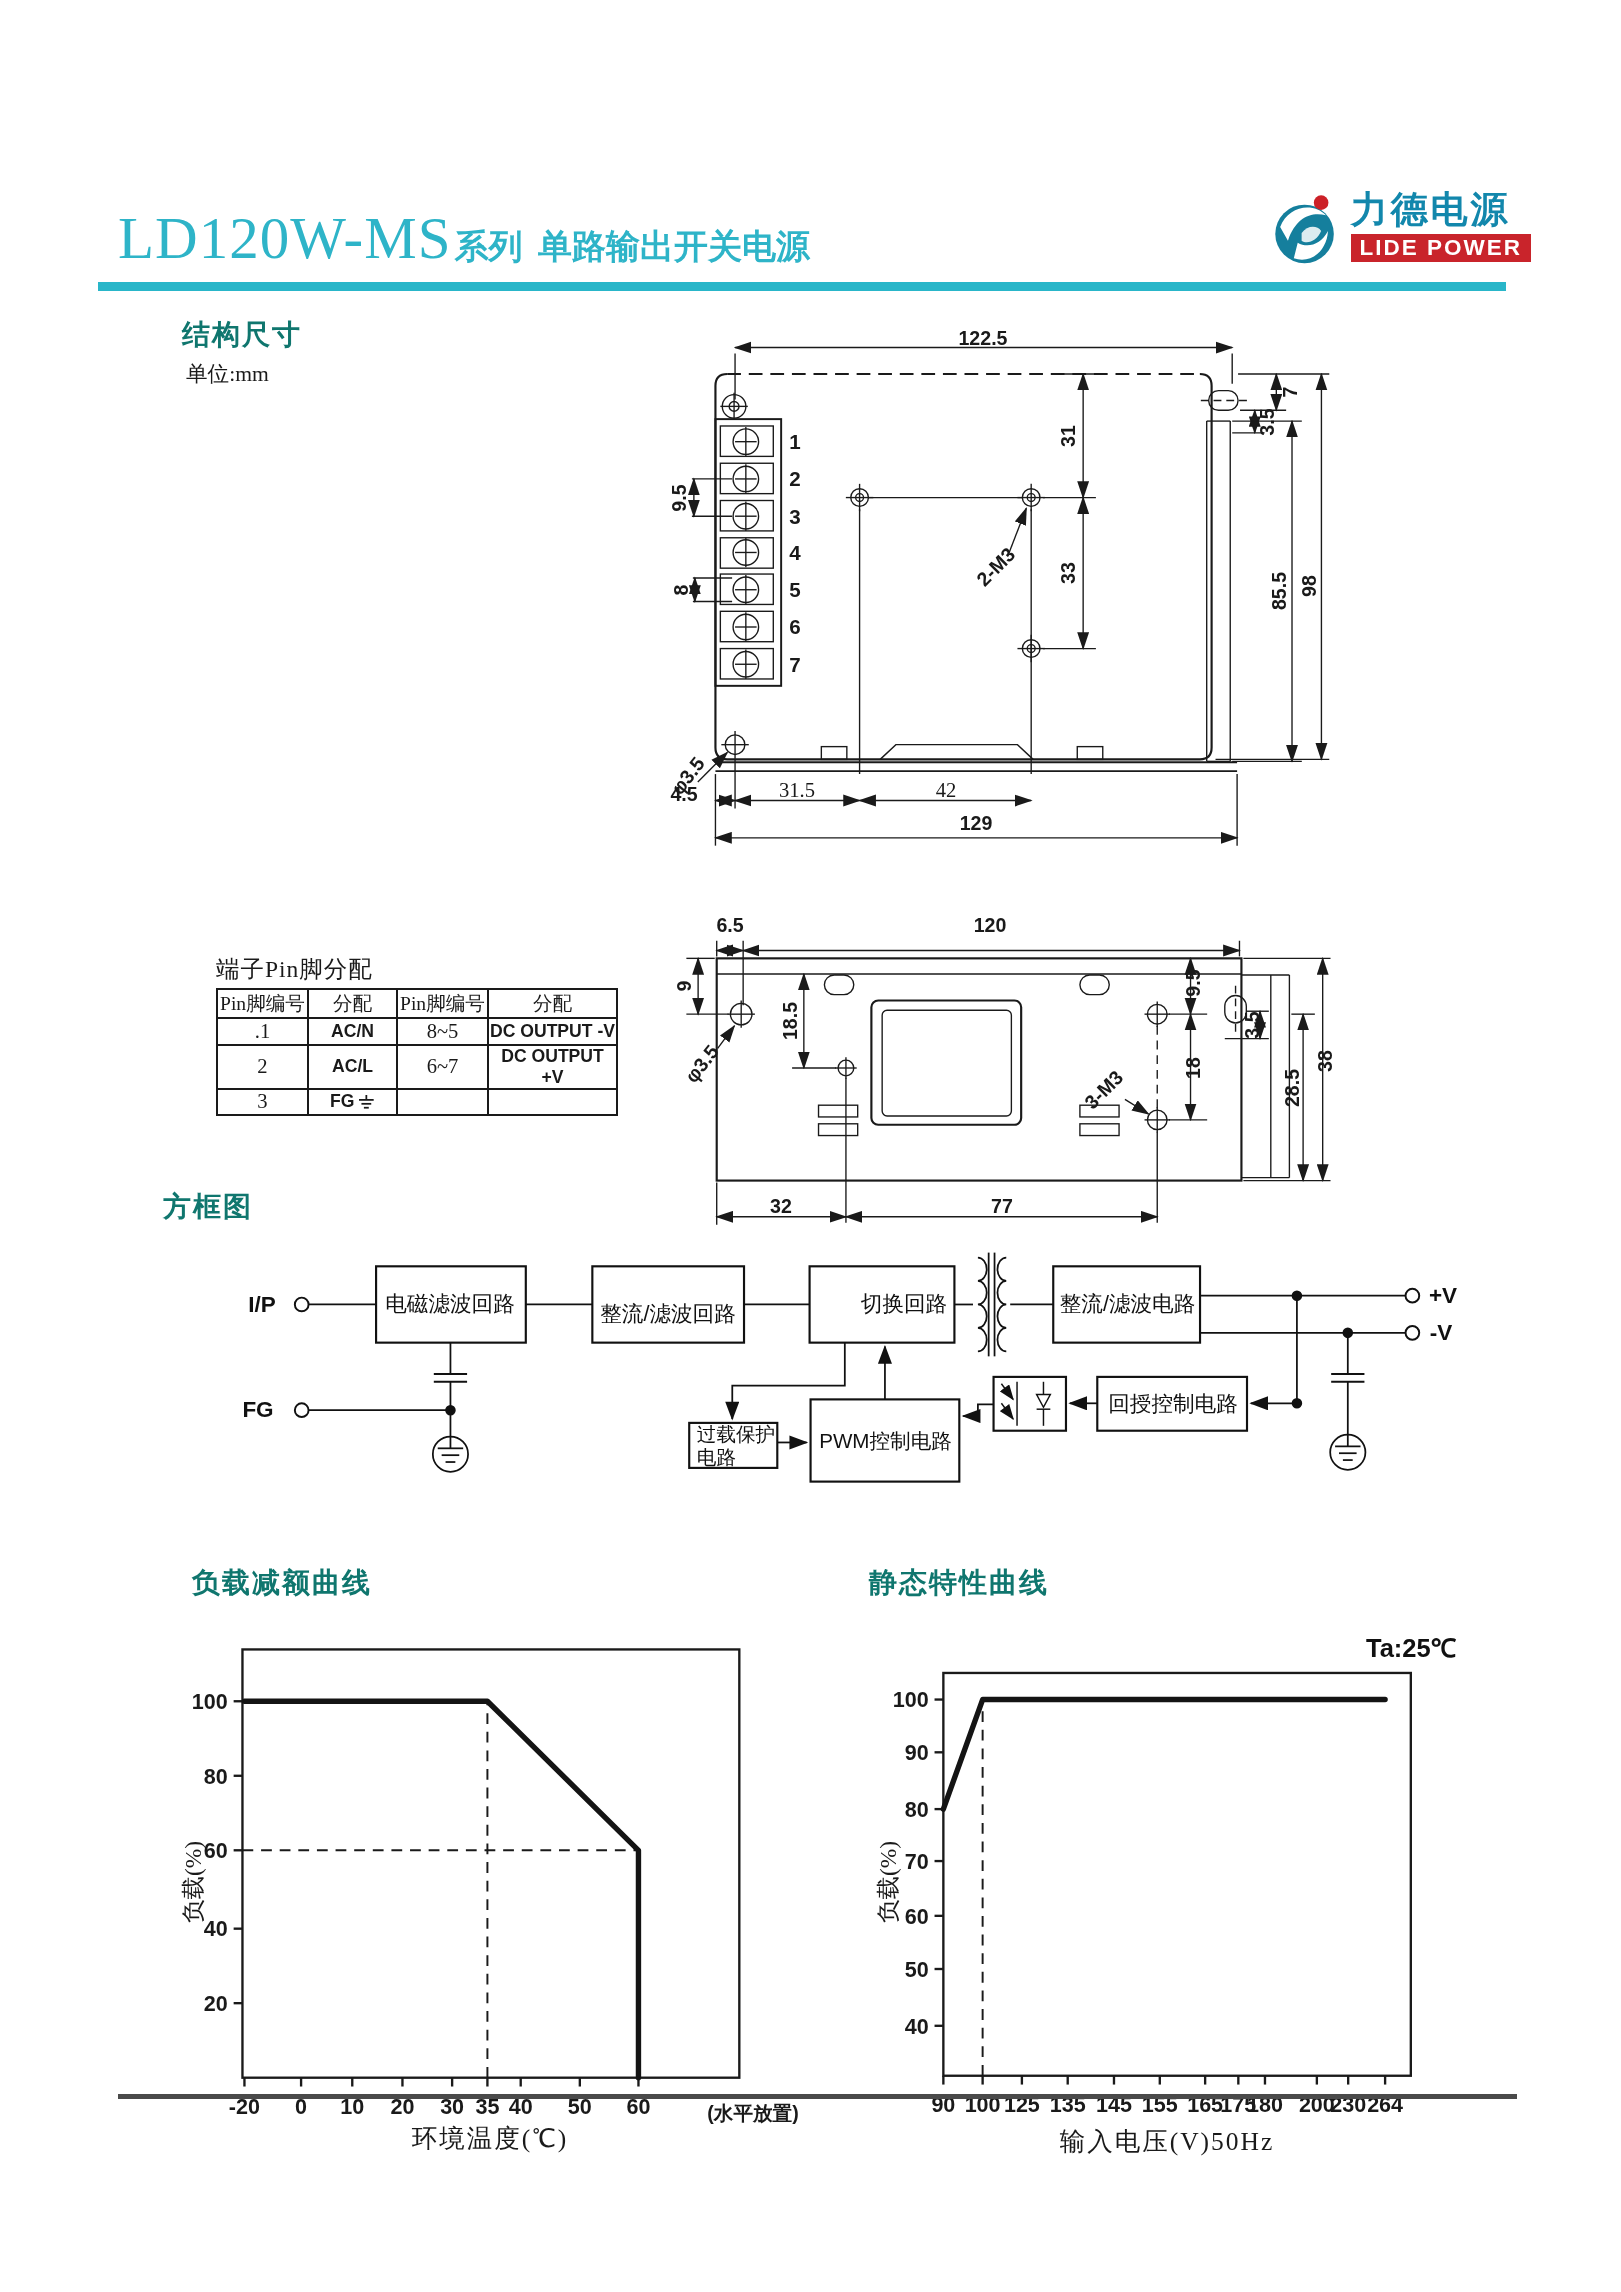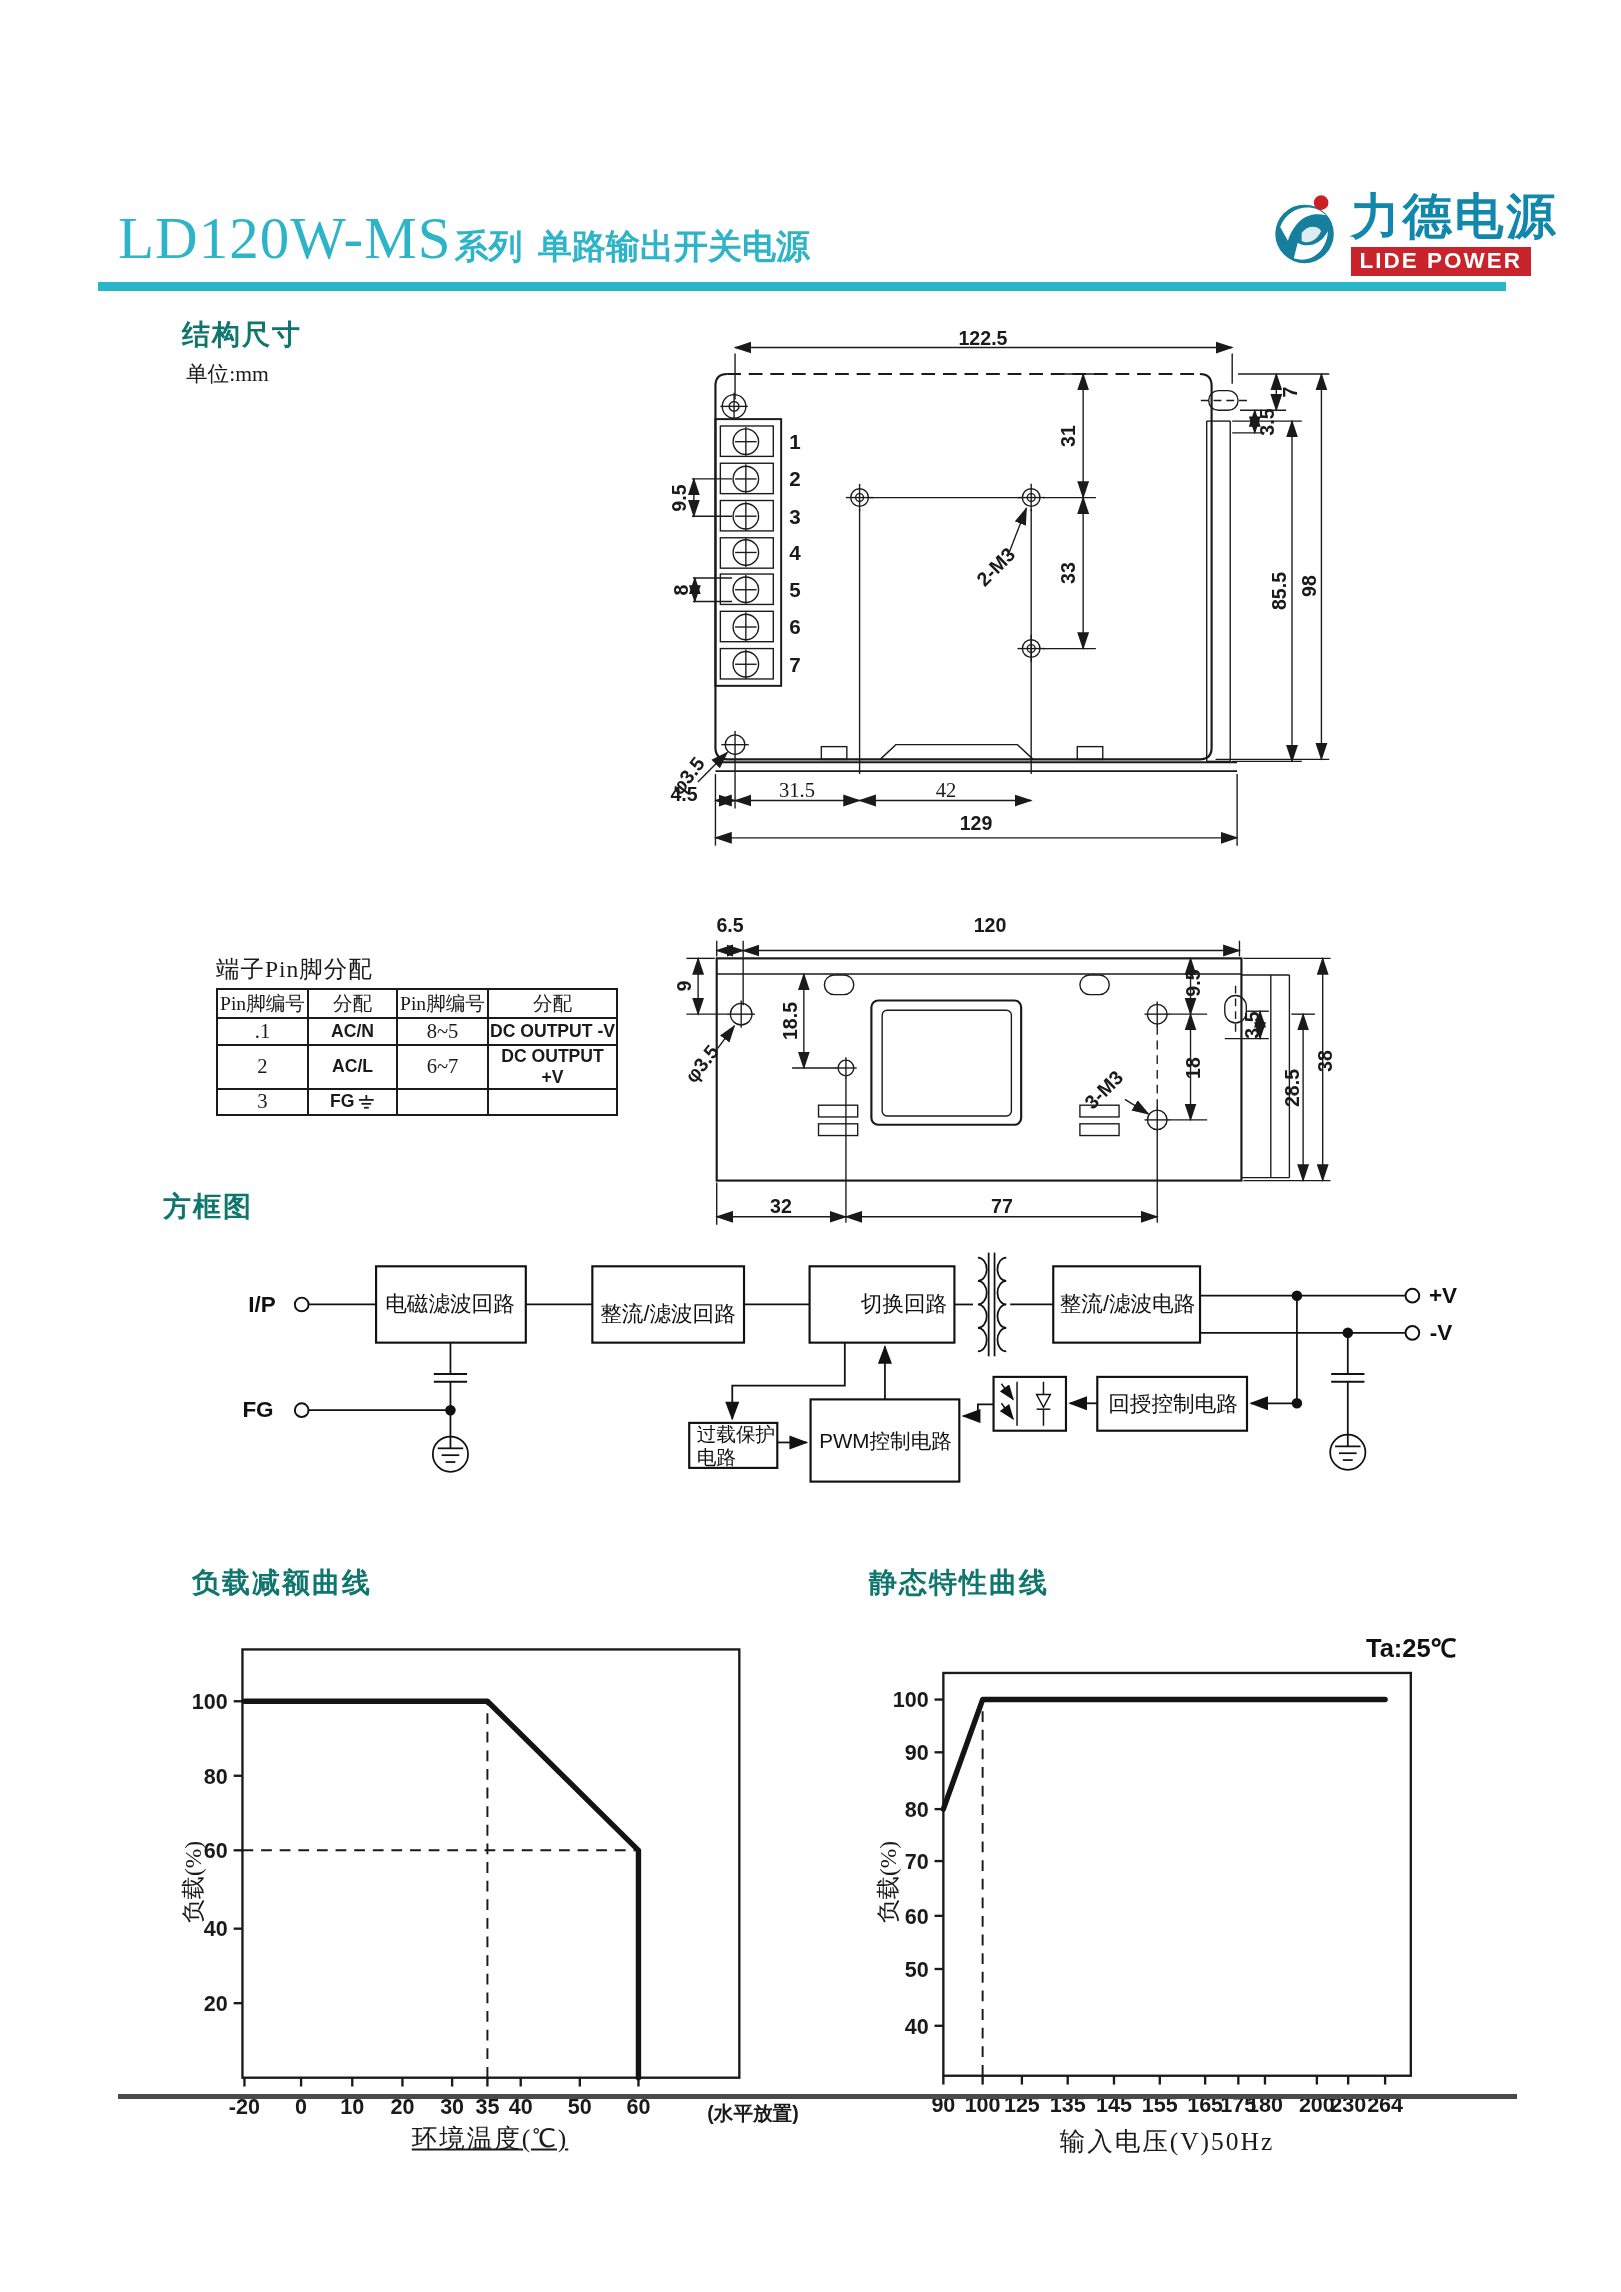--- a/index.html
+++ b/index.html
@@ -6,21 +6,21 @@
   body { background:#e8e8e8; font-family:"Liberation Sans",sans-serif; }
   .page { position:relative; width:1621px; height:2293px; background:#ffffff; margin:0 auto; overflow:hidden; }
 
   
   .title { position:absolute; left:118px; top:204px; display:flex; align-items:baseline; color:#2eb4c8; white-space:nowrap; }
   .t-model { font-family:"Liberation Serif",serif; font-size:59px; font-weight:normal; letter-spacing:1px; }
   .t-series { font-size:34px; font-weight:bold; margin-left:2.9px; }
   .t-prod { font-size:34px; font-weight:bold; margin-left:15.7px; }
   .logo { position:absolute; left:1274px; top:190px; display:flex; }
   .logo-text { margin-left:11.8px; display:flex; flex-direction:column; align-items:flex-start; }
-  .logo-cn { font-size:49px; font-weight:bold; color:#1287ac; letter-spacing:2.9px; line-height:1.1; }
+  .logo-cn { font-size:37px; font-weight:bold; color:#1287ac; letter-spacing:2.9px; line-height:1.1; }
   .logo-en { margin-top:2.9px; background:#c9242b; color:#ffffff; font-weight:bold; font-size:22.5px; letter-spacing:2px; padding:1px 8.8px 2px; line-height:1.15; }
   .header-bar { position:absolute; left:98px; top:282px; width:1408px; height:8.8px; background:#29b6c9; }
   .footer-bar { position:absolute; left:118px; top:2094px; width:1399px; height:4.9px; background:#4a4a4a; }
 
   
   .sec-h { position:absolute; font-size:28px; font-weight:bold; color:#0f766e; letter-spacing:2px; white-space:nowrap; }
   .unit-note { position:absolute; font-family:"Liberation Serif",serif; font-size:21.6px; color:#1a1a1a; }
   .tbl-h { position:absolute; font-family:"Liberation Serif",serif; font-size:23.5px; color:#1a1a1a; letter-spacing:1px; }
 
   svg.dwg { position:absolute; }
@@ -494,21 +494,21 @@
         <text x="62" y="245.95299999999997" text-anchor="end">60</text>
         <line x1="68" y1="317.92400000000004" x2="77" y2="317.92400000000004" stroke="#1a1a1a" stroke-width="2.4"></line>
         <text x="62" y="325.92400000000004" text-anchor="end">40</text>
         <line x1="68" y1="393.962" x2="77" y2="393.962" stroke="#1a1a1a" stroke-width="2.4"></line>
         <text x="62" y="401.962" text-anchor="end">20</text>
         <line x1="326.951" y1="470" x2="326.951" y2="85.877" stroke="#1a1a1a" stroke-width="2" stroke-dasharray="11 8"></line>
         <line x1="77" y1="237.95299999999997" x2="481.079" y2="237.95299999999997" stroke="#1a1a1a" stroke-width="2" stroke-dasharray="11 8"></line>
         <polyline points="79.028,85.877 326.951,85.877 481.079,237.95299999999997 481.079,470" fill="none" stroke="#141414" stroke-width="5.5" stroke-linecap="round" stroke-linejoin="round"></polyline>
       </svg>
     <span class="chart-ylabel" style="left:25.5px;top:265px;">负载(%)</span>
-    <span class="chart-xlabel" style="left:323px;top:521px;text-decoration:underline;">环境温度(℃)</span>
+    <span class="chart-xlabel" style="left:323px;top:521px;">环境温度(℃)</span>
     <span class="chart-xnote" style="left:586px;top:496px;">(水平放置)</span>
   </div>
 
   <div class="chart" style="left:863px;top:1617px;">
     <svg id="chartB-svg" width="686" height="549" viewBox="0 0 700 560">
         <rect x="82" y="57" width="477" height="411" fill="none" stroke="#1a1a1a" stroke-width="2.4"></rect>
         <line x1="82" y1="468" x2="82" y2="477" stroke="#1a1a1a" stroke-width="2.4"></line>
         <text x="82" y="505" text-anchor="middle">90</text>
         <line x1="122.06800000000001" y1="468" x2="122.06800000000001" y2="477" stroke="#1a1a1a" stroke-width="2.4"></line>
         <text x="122.06800000000001" y="505" text-anchor="middle">100</text>

